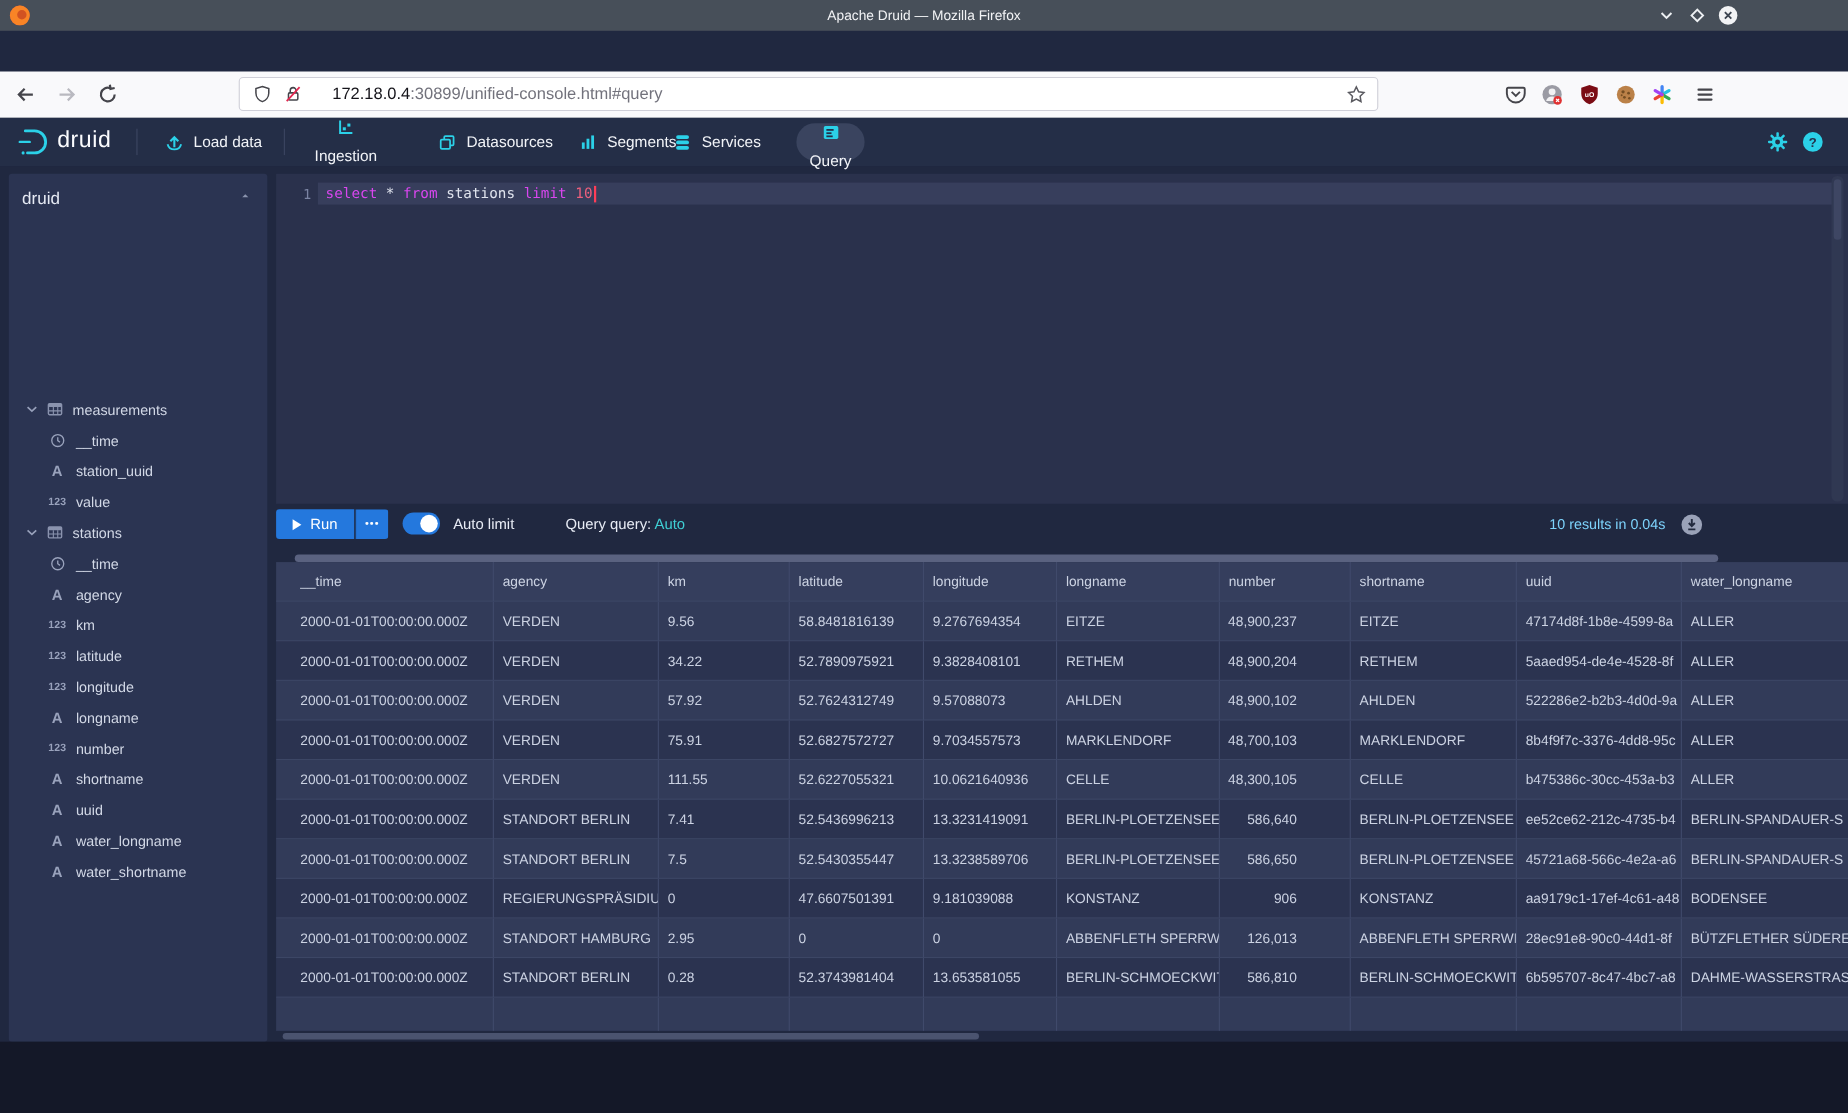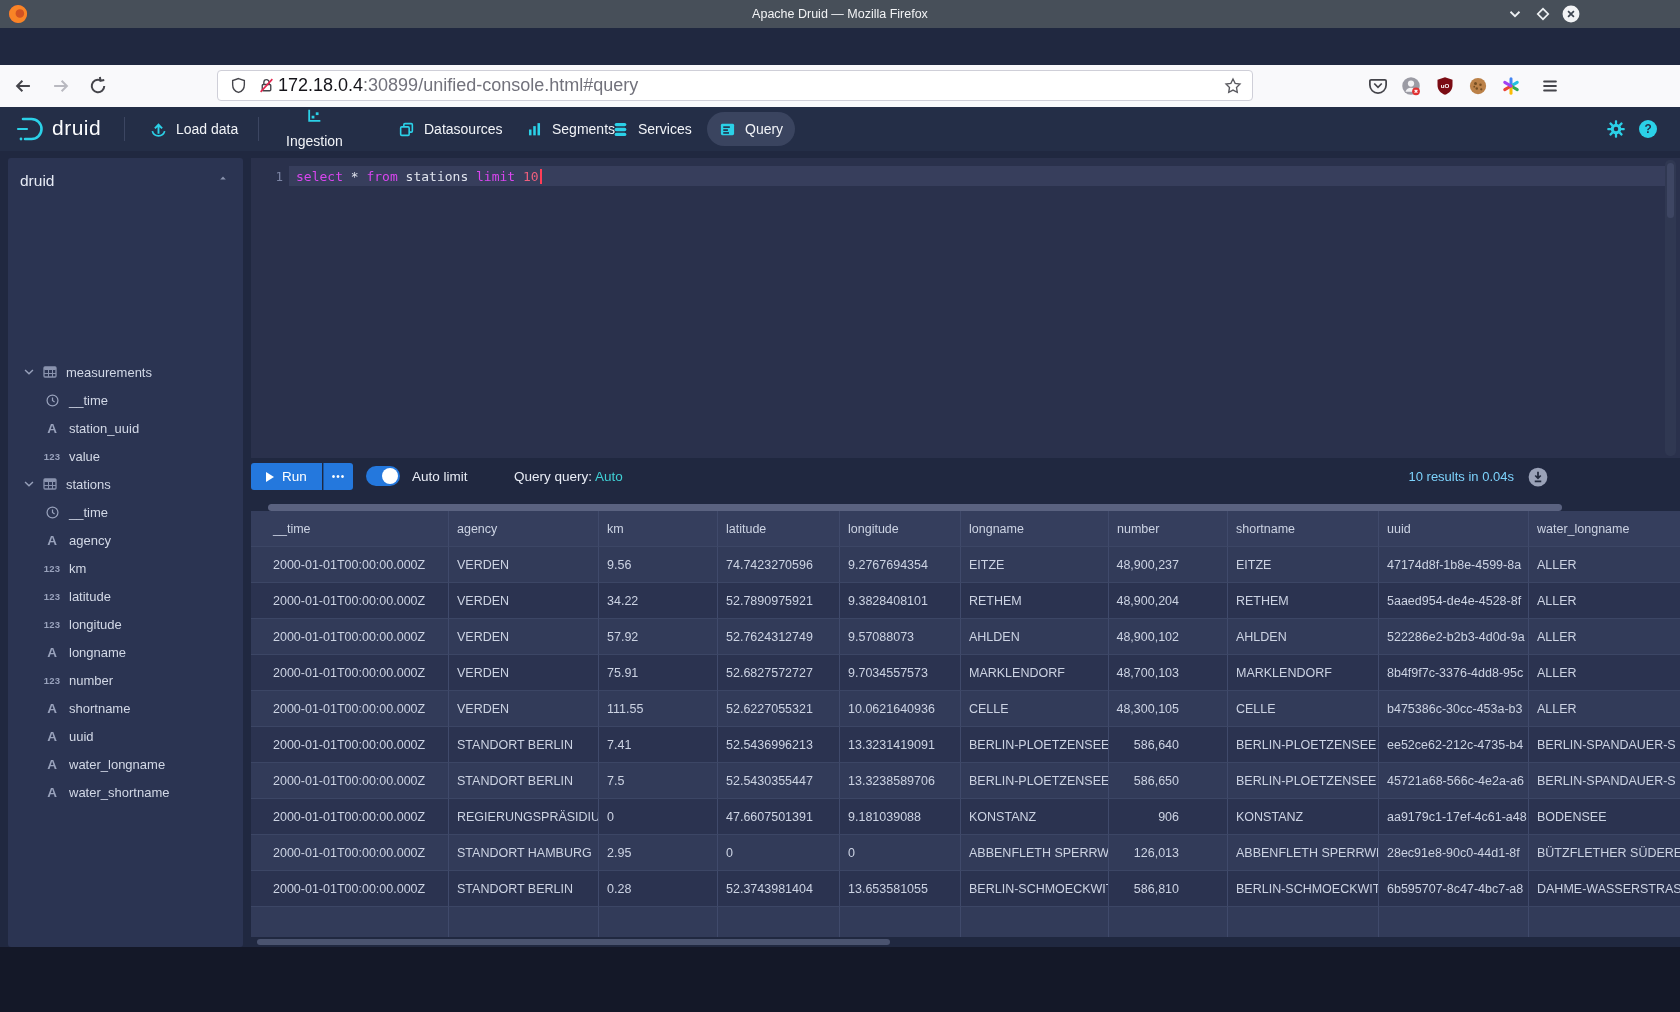--- a/index.html
+++ b/index.html
@@ -15,21 +15,21 @@
   #tabstrip{left:0;top:28px;width:1680px;height:37px;background:#e0e1e6;border-bottom:1px solid #c9c9cf;}
   #tab{left:7px;top:5px;width:208px;height:32px;background:#fdfdfe;border:1px solid #c6c6cc;
     border-bottom:none;border-radius:6px 6px 0 0;box-sizing:border-box;}
   #tab-title{left:34px;top:0;height:30px;line-height:30px;font-size:12.5px;color:#17171c;}
   #newtab{left:224px;top:10px;width:18px;height:18px;}
   
   #navbar{left:0;top:65px;width:1680px;height:42px;background:#f9f9fb;border-bottom:1px solid #ccccd2;}
   .navico{top:11px;width:20px;height:20px;}
   #urlbar{left:217px;top:5px;width:1036px;height:31px;background:#ffffff;border:1px solid #cfcfd8;
     border-radius:4px;box-sizing:border-box;}
-  #urltext{left:60px;top:0;height:29px;line-height:29px;font-size:18px;color:#15141a;white-space:nowrap;}
+  #urltext{left:84px;top:0;height:29px;line-height:29px;font-size:15px;color:#15141a;white-space:nowrap;}
   #urltext .dim{color:#72727c;}
   
   #dheader{left:0;top:107px;width:1680px;height:44px;background:#242e47;}
   #brand{left:52px;top:9px;font-size:21px;color:#fbfcfe;letter-spacing:.5px;}
   .hdivider{top:10px;width:1px;height:24px;background:#3c4662;}
   .nav-item{top:0;height:44px;display:flex;align-items:center;gap:9px;padding:0 12px;color:#f2f4f8;
     font-size:14px;cursor:pointer;}
   .nav-item.active{background:#3a445f;border-radius:17px;top:5px;height:34px;}
   .nav-item svg{flex:0 0 auto;}
   
@@ -261,21 +261,21 @@
         <div class="abs nav-item" style="left: 600px;">
           <span>
             <svg width="17" height="17" viewBox="0 0 16 16">
               <rect x="2.5" y="1.8" width="11" height="3.2" rx="1.6" fill="#2bd1e8"></rect>
               <rect x="2.5" y="6.4" width="11" height="3.2" rx="1.6" fill="#2bd1e8"></rect>
               <rect x="2.5" y="11" width="11" height="3.2" rx="1.6" fill="#2bd1e8"></rect>
             </svg>
           </span>
           <span>Services</span>
         </div>
-        <div class="abs nav-item active" style="left: 707px;">
+        <div class="abs nav-item active" style="left: 724px; flex-direction: column;">
           <span>
             <svg width="17" height="17" viewBox="0 0 16 16">
               <rect x="1.8" y="2.5" width="12.4" height="11" rx="1.4" fill="#2bd1e8"></rect>
               <rect x="4" y="5" width="6.2" height="1.5" fill="#242e47"></rect>
               <rect x="4" y="7.8" width="4.4" height="1.5" fill="#242e47"></rect>
               <rect x="4" y="10.5" width="5.4" height="1.5" fill="#242e47"></rect>
             </svg>
           </span>
           <span>Query</span>
         </div>
@@ -453,21 +453,21 @@
         <div class="tcell" style="width: 148px;">longname</div>
         <div class="tcell" style="width: 119px;">number</div>
         <div class="tcell" style="width: 151px;">shortname</div>
         <div class="tcell" style="width: 150px;">uuid</div>
         <div class="tcell last" style="width: 151px;">water_longname</div>
       </div>
       <div class="trow odd">
         <div class="tcell first" style="width: 198px;">2000-01-01T00:00:00.000Z</div>
         <div class="tcell" style="width: 150px;">VERDEN</div>
         <div class="tcell" style="width: 119px;">9.56</div>
-        <div class="tcell" style="width: 122px;">74.7423270596</div>
+        <div class="tcell" style="width: 122px;">58.8481816139</div>
         <div class="tcell" style="width: 121px;">9.2767694354</div>
         <div class="tcell" style="width: 148px;">EITZE</div>
         <div class="tcell r" style="width: 119px;">48,900,237</div>
         <div class="tcell" style="width: 151px;">EITZE</div>
         <div class="tcell" style="width: 150px;">47174d8f-1b8e-4599-8a</div>
         <div class="tcell last" style="width: 151px;">ALLER</div>
       </div>
       <div class="trow even">
         <div class="tcell first" style="width: 198px;">2000-01-01T00:00:00.000Z</div>
         <div class="tcell" style="width: 150px;">VERDEN</div>

